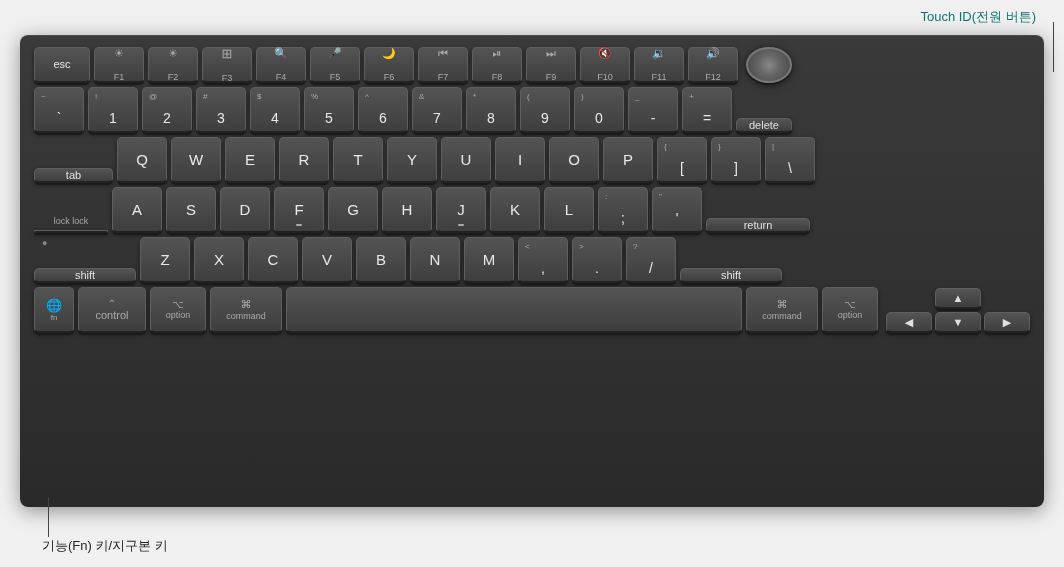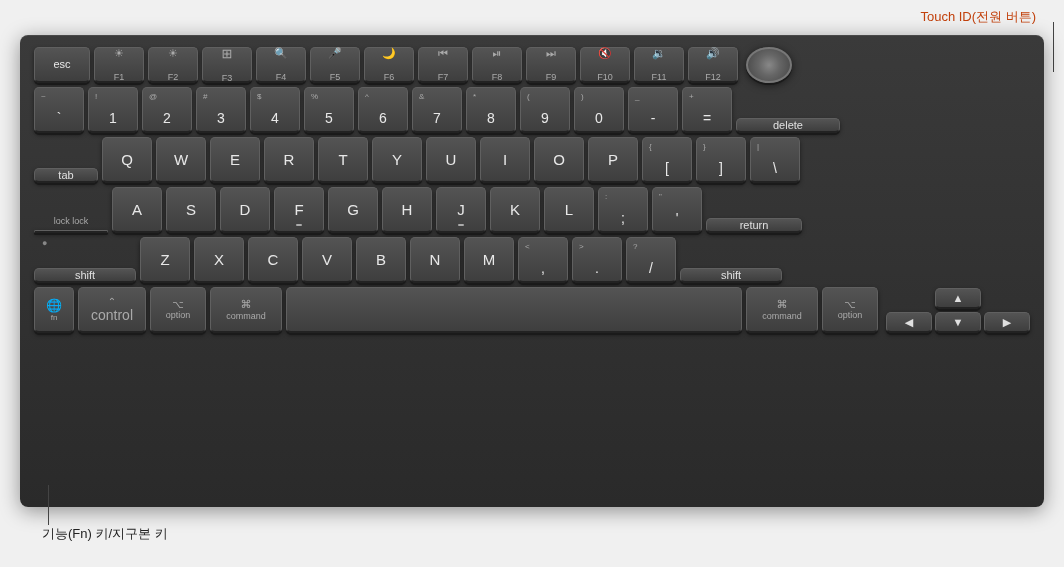--- a/index.html
+++ b/index.html
@@ -10,36 +10,36 @@
       font-family: -apple-system, BlinkMacSystemFont, 'SF Pro Display', sans-serif;
       overflow: hidden;
       position: relative;
     }
 
     .annotation-touch-id {
       position: absolute;
       top: 8px;
       right: 28px;
       font-size: 13px;
-      color: #c2410c;
+      color: #0f766e;
       white-space: nowrap;
     }
     .annotation-touch-id::after {
       content: '';
       position: absolute;
       right: -18px;
       top: 14px;
       width: 1px;
       height: 50px;
       background: #444;
     }
 
     .annotation-fn {
       position: absolute;
-      bottom: 24px;
+      bottom: 12px;
       left: 42px;
       font-size: 13px;
       color: #222;
       white-space: nowrap;
     }
     .annotation-fn::before {
       content: '';
       position: absolute;
       left: 6px;
       bottom: 18px;
@@ -111,24 +111,24 @@
       color: #aaa;
     }
     .key-letter {
       font-size: 15px;
       font-weight: 500;
       color: #e8e8e8;
     }
 
     
     .key-esc { width: 56px; }
-    .key-delete { width: 104px; }
-    .key-tab { width: 64px; }
+    .key-delete { width: 56px; }
+    .key-tab { width: 79px; }
     .key-caps { width: 74px; }
-    .key-return { width: 96px; }
+    .key-return { width: 104px; }
     .key-shift-l { width: 102px; }
     .key-shift-r { width: 102px; }
     .key-space { flex: 1; height: 46px; }
     .key-fn-l { width: 40px; }
     .key-control { width: 68px; }
     .key-option { width: 56px; }
     .key-command-l { width: 72px; }
     .key-command-r { width: 72px; }
 
     .touch-id-key {
@@ -416,21 +416,21 @@
 
   <div class="key-row" style="align-items:flex-end;">
 
     <div class="key key-fn-l" style="height:46px; display:flex; flex-direction:column; align-items:center; justify-content:center;">
       <span style="font-size:13px; color:#aaa;">🌐</span>
       <span style="font-size:8px; color:#aaa;">fn</span>
     </div>
 
     <div class="key key-control" style="height:46px;">
       <span style="font-size:10px; color:#aaa;">⌃</span>
-      <span style="font-size:14px; color:#aaa;">control</span>
+      <span style="font-size:11px; color:#aaa;">control</span>
     </div>
 
     <div class="key key-option" style="height:46px;">
       <span style="font-size:10px; color:#aaa;">⌥</span>
       <span style="font-size:9px; color:#aaa;">option</span>
     </div>
 
     <div class="key key-command-l" style="height:46px;">
       <span style="font-size:11px; color:#aaa;">⌘</span>
       <span style="font-size:9px; color:#aaa;">command</span>

